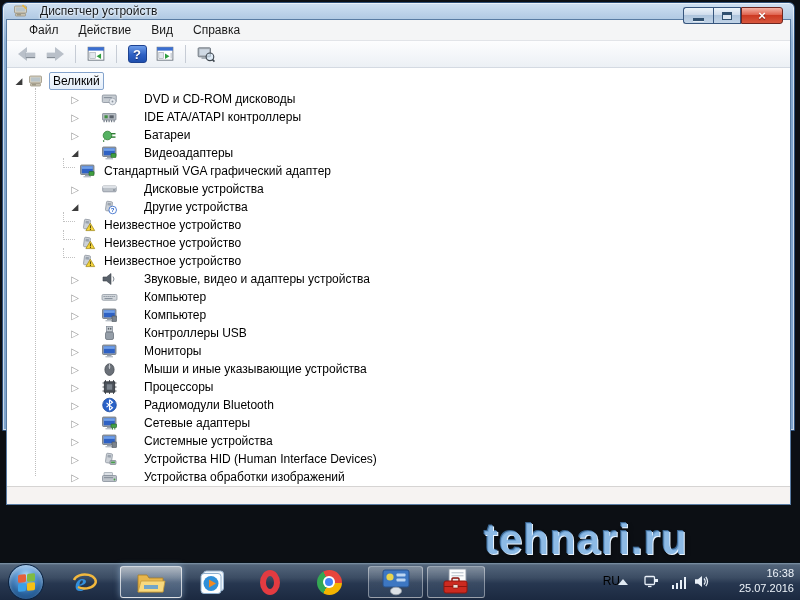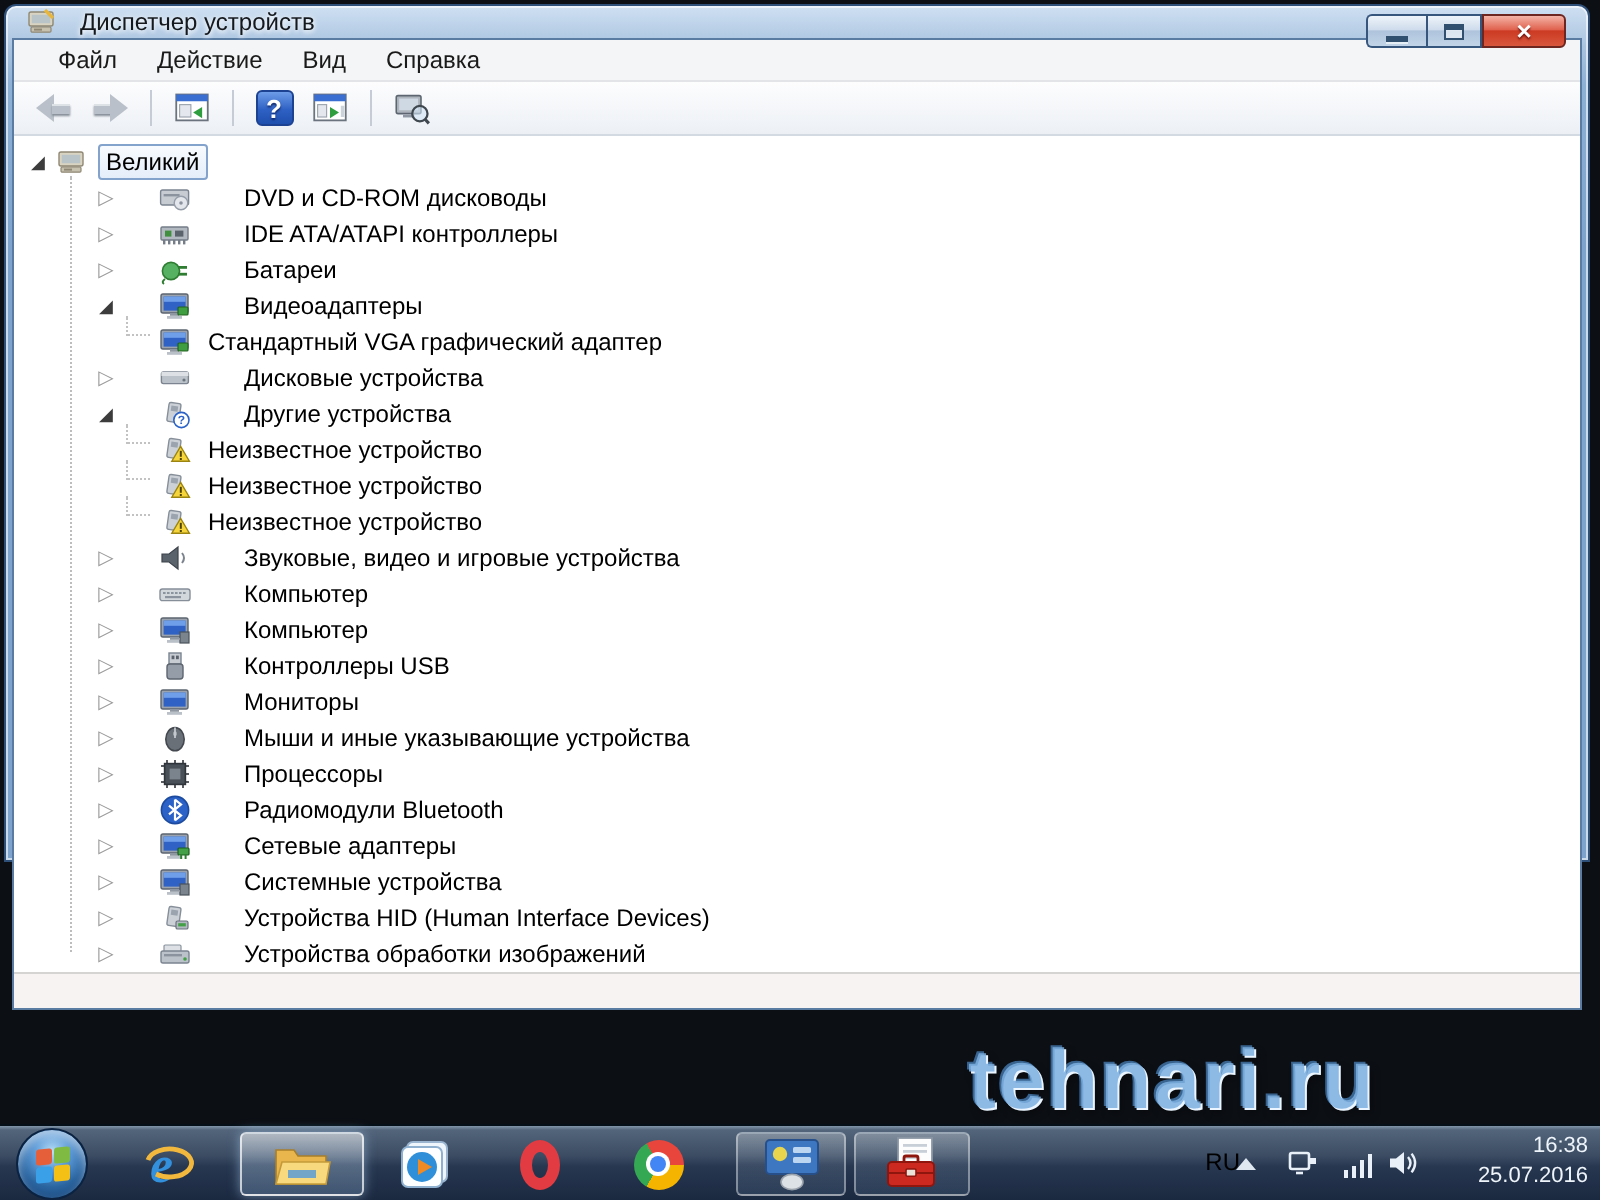--- a/index.html
+++ b/index.html
@@ -37,21 +37,21 @@
   .nav .head { position:absolute; top:1px; border-top:7px solid transparent; border-bottom:7px solid transparent; }
   .nav.back .tail { right:3px; } .nav.back .head { left:2px; border-right:9px solid #b9c0c9; }
   .nav.fwd .tail { left:3px; } .nav.fwd .head { right:2px; border-left:9px solid #b9c0c9; }
   .helpbtn { width:19px; height:18px; border-radius:3px; border:1px solid #1d4291; background:linear-gradient(#6d9ce8,#2e61c4 55%,#1f4fae); color:#fff; font-weight:bold; font-size:13px; display:flex; align-items:center; justify-content:center; text-shadow:0 1px 1px rgba(10,30,90,.8); }
 
   
   .tree { flex:1; background:#fff; padding-top:4px; position:relative; overflow:hidden; }
   .tree::before { content:""; position:absolute; left:28px; top:20px; height:388px; border-left:1px dotted #bdbdbd; }
   .trow { height:18px; display:flex; align-items:center; font-size:12px; color:#000; }
   .trow[data-level="0"] { padding-left:4px; }
-  .trow[data-level="1"] { padding-left:38px;gap:18px; }
+  .trow[data-level="1"] { padding-left:60px;gap:18px; }
   .trow[data-level="2"] { padding-left:56px; }
   .exp { width:16px; height:16px; flex:0 0 16px; display:flex; align-items:center; justify-content:center; font-size:10px; }
   .exp[data-exp="collapsed"]::before { content:"▷"; color:#9a9a9a; }
   .exp[data-exp="expanded"]::before { content:"◢"; color:#3c3c3c; font-size:9px; }
   .trow[data-level="2"] .exp { border-left:1px dotted #c2c2c2; border-bottom:1px dotted #c2c2c2; width:12px; flex-basis:12px; height:10px; margin:-8px 4px 8px 0; }
   .ti { width:17px; height:16px; flex:0 0 17px; margin-right:5px; }
   .lbl { padding:1px 3px; white-space:nowrap; }
   .trow[data-sel="true"] .lbl { border:1px solid #84a3cc; background:linear-gradient(#f8fbfe,#e4eefa); border-radius:2px; }
 
   .statusbar { height:18px; background:#f6f3f2; border-top:1px solid #d6d4d3; }
@@ -375,21 +375,21 @@
         <svg class="ti">
             <use href="#i-unk"></use>
           </svg>
         <span class="lbl">Неизвестное устройство</span>
       </div>
       <div class="trow" data-level="1">
         <span class="exp" data-exp="collapsed"></span>
         <svg class="ti">
             <use href="#i-snd"></use>
           </svg>
-        <span class="lbl">Звуковые, видео и игровые устройства</span>
+        <span class="lbl">Звуковые, видео и адаптеры устройства</span>
       </div>
       <div class="trow" data-level="1">
         <span class="exp" data-exp="collapsed"></span>
         <svg class="ti">
             <use href="#i-kbd"></use>
           </svg>
         <span class="lbl">Компьютер</span>
       </div>
       <div class="trow" data-level="1">
         <span class="exp" data-exp="collapsed"></span>

